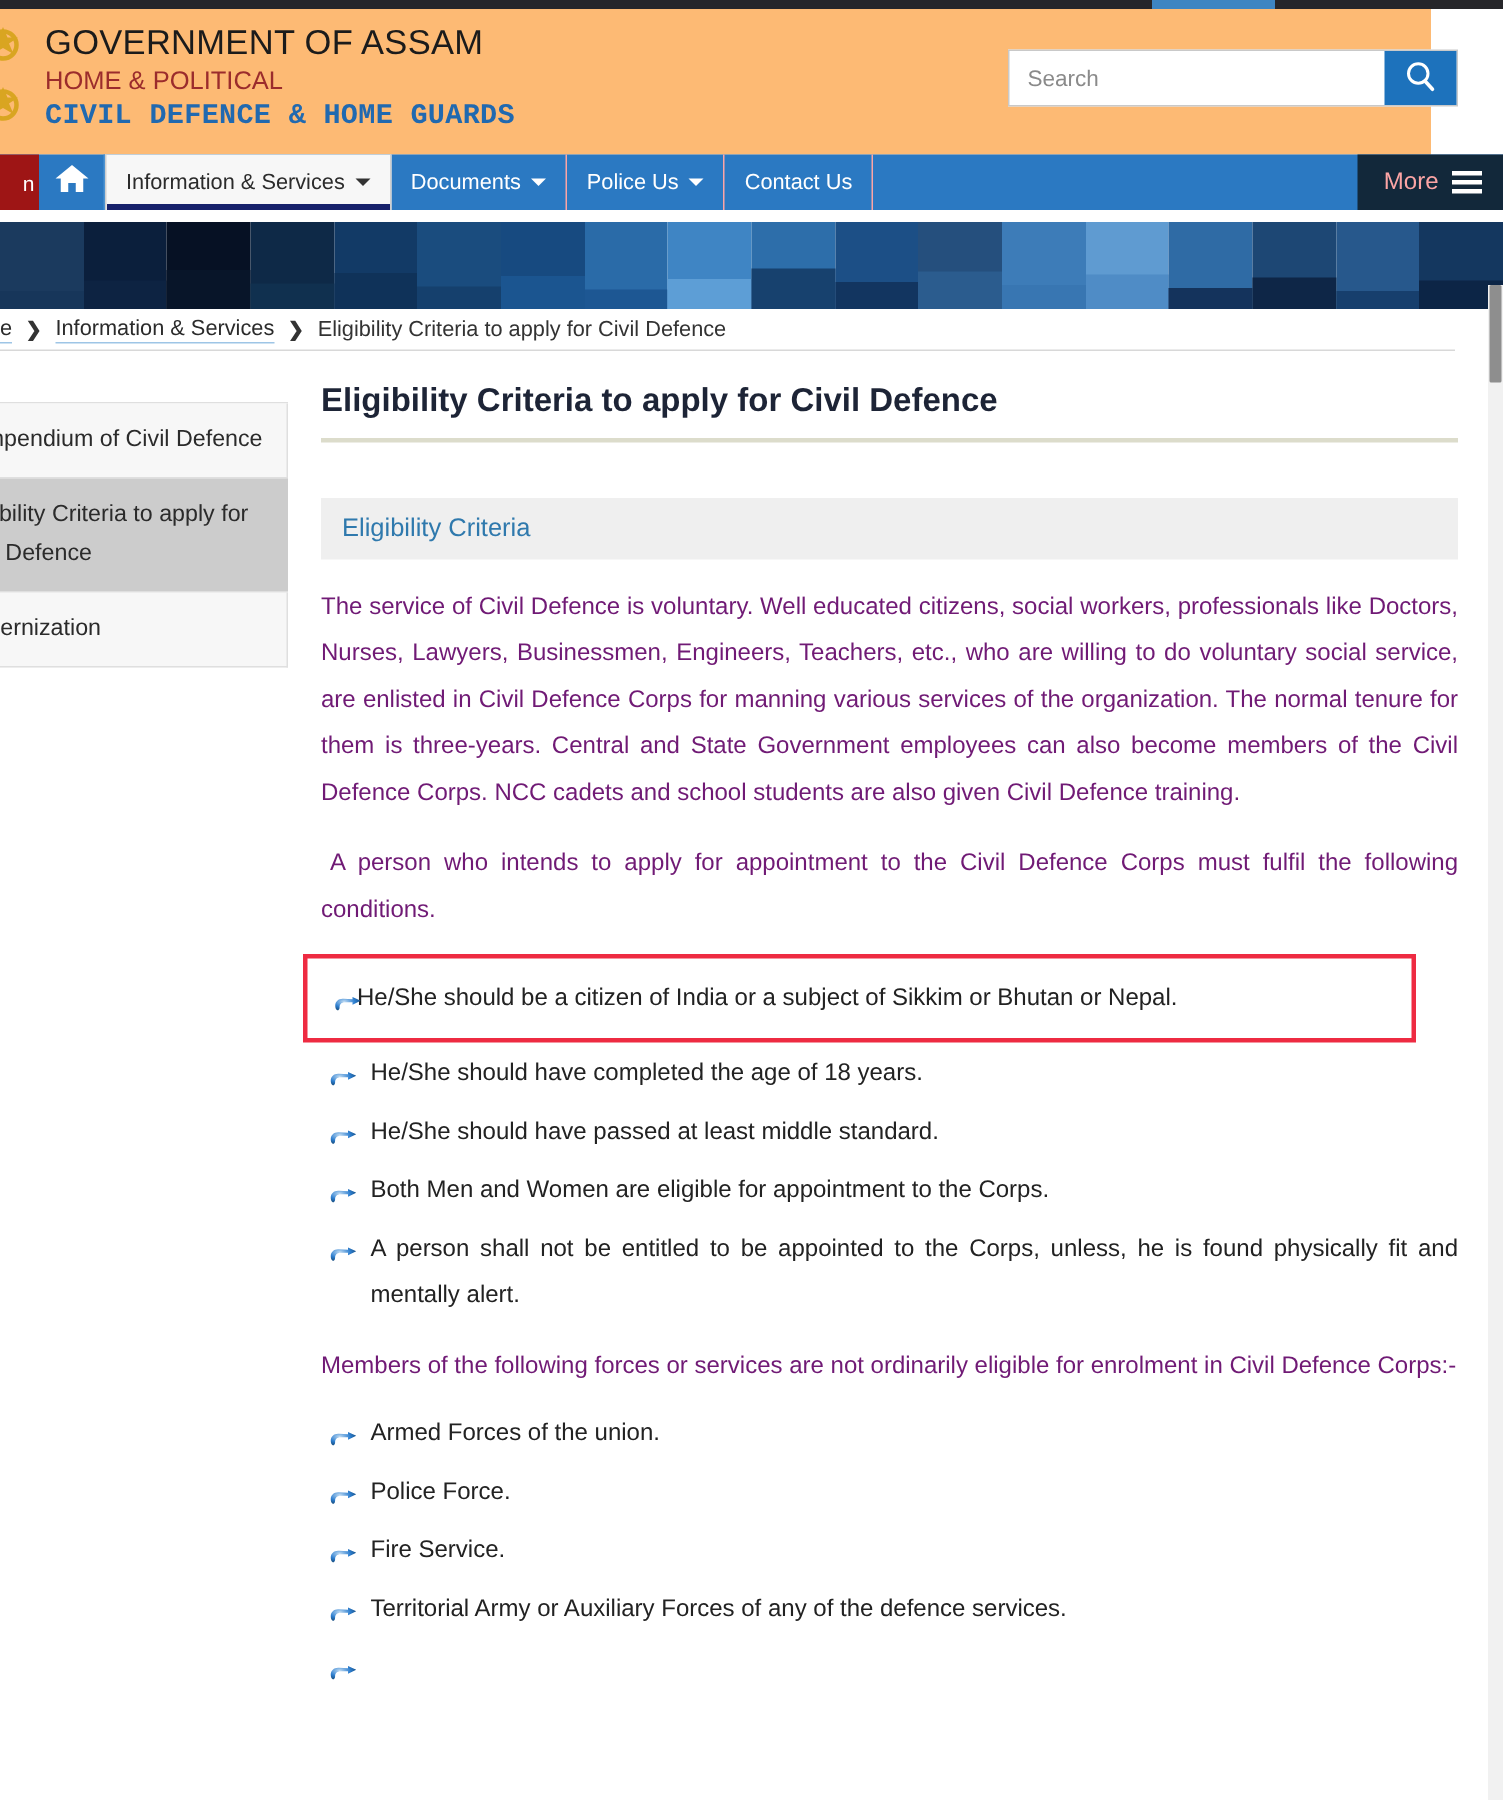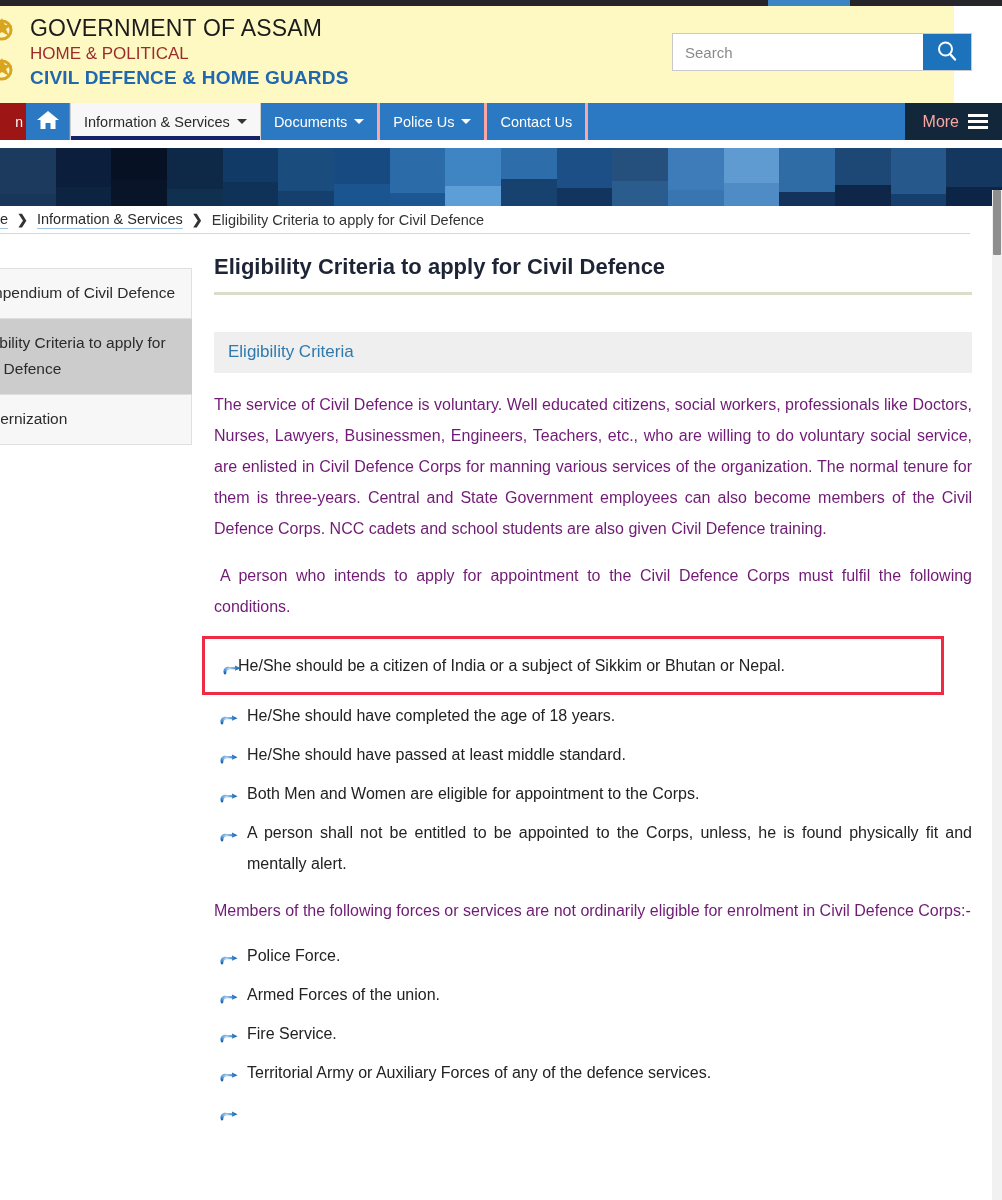--- a/index.html
+++ b/index.html
@@ -32,21 +32,21 @@
     height: 6px;
     background: #3d85c2;
   }
 
   
   .header {
     position: absolute;
     top: 6px; left: 0;
     width: 954px;
     height: 97px;
-    background: #fef9c3;
+    background: #fdba74;
     border-bottom: 1px solid #e6e6e6;
   }
   .emblem {
     position: absolute;
     left: -14px;
     top: 6px;
     width: 36px;
     height: 88px;
   }
   .emblem svg { display:block; }
@@ -71,20 +71,21 @@
     line-height: 23px;
     white-space: nowrap;
   }
   .brand-line3 {
     font-size: 19px;
     color: #2069b0;
     font-weight: bold;
     line-height: 25px;
     white-space: nowrap;
     letter-spacing: .2px;
+    font-family: Liberation Mono, monospace;
   }
 
   .search-wrap {
     position: absolute;
     left: 672px;
     top: 27px;
     width: 300px;
     height: 38px;
     display: flex;
     border: 1px solid #c9c9c9;
@@ -142,21 +143,21 @@
     justify-content: center;
     border-right: 1px solid #4d93d1;
   }
   .nav-item {
     display: flex;
     align-items: center;
     padding: 0 13px;
     color: #ffffff;
     font-size: 14.5px;
     white-space: nowrap;
-    border-right: 3px solid #fca5a5;
+    border-right: 1px solid #fca5a5;
     position: relative;
     box-sizing: border-box;
   }
   .nav-item.active {
     background: #f7f7f7;
     color: #2b2b2b;
     border-right: 1px solid #cfcfcf;
     border-left: 1px solid #cfcfcf;
     box-shadow: inset 0 -4px 0 0 #17216b;
   }
@@ -552,29 +553,29 @@
 
   <p class="para">Members of the following forces or services are not ordinarily eligible for enrolment in Civil Defence Corps:-</p>
 
   <ul class="blist">
     <li>
       <span class="hand">
         <svg width="20" height="16" viewBox="0 0 20 16">
             <path d="M1.5 9.5 C1.5 6.5 4 4.6 7 4.9 L13 5.2 L13 3.6 L18.5 6.2 L13 8.8 L13 7.2 L8 7.2 C5.5 7.2 4.4 8.6 4.4 10.6 C4.4 12 3.3 13 2.6 12.4 C1.8 11.8 1.5 10.7 1.5 9.5 Z" fill="url(#hg1)"></path>
           </svg>
       </span>
+      <span>Armed Forces of the union.</span>
+    </li>
+    <li>
+      <span class="hand">
+        <svg width="20" height="16" viewBox="0 0 20 16">
+            <path d="M1.5 9.5 C1.5 6.5 4 4.6 7 4.9 L13 5.2 L13 3.6 L18.5 6.2 L13 8.8 L13 7.2 L8 7.2 C5.5 7.2 4.4 8.6 4.4 10.6 C4.4 12 3.3 13 2.6 12.4 C1.8 11.8 1.5 10.7 1.5 9.5 Z" fill="url(#hg1)"></path>
+          </svg>
+      </span>
       <span>Police Force.</span>
-    </li>
-    <li>
-      <span class="hand">
-        <svg width="20" height="16" viewBox="0 0 20 16">
-            <path d="M1.5 9.5 C1.5 6.5 4 4.6 7 4.9 L13 5.2 L13 3.6 L18.5 6.2 L13 8.8 L13 7.2 L8 7.2 C5.5 7.2 4.4 8.6 4.4 10.6 C4.4 12 3.3 13 2.6 12.4 C1.8 11.8 1.5 10.7 1.5 9.5 Z" fill="url(#hg1)"></path>
-          </svg>
-      </span>
-      <span>Armed Forces of the union.</span>
     </li>
     <li>
       <span class="hand">
         <svg width="20" height="16" viewBox="0 0 20 16">
             <path d="M1.5 9.5 C1.5 6.5 4 4.6 7 4.9 L13 5.2 L13 3.6 L18.5 6.2 L13 8.8 L13 7.2 L8 7.2 C5.5 7.2 4.4 8.6 4.4 10.6 C4.4 12 3.3 13 2.6 12.4 C1.8 11.8 1.5 10.7 1.5 9.5 Z" fill="url(#hg1)"></path>
           </svg>
       </span>
       <span>Fire Service.</span>
     </li>
     <li>

